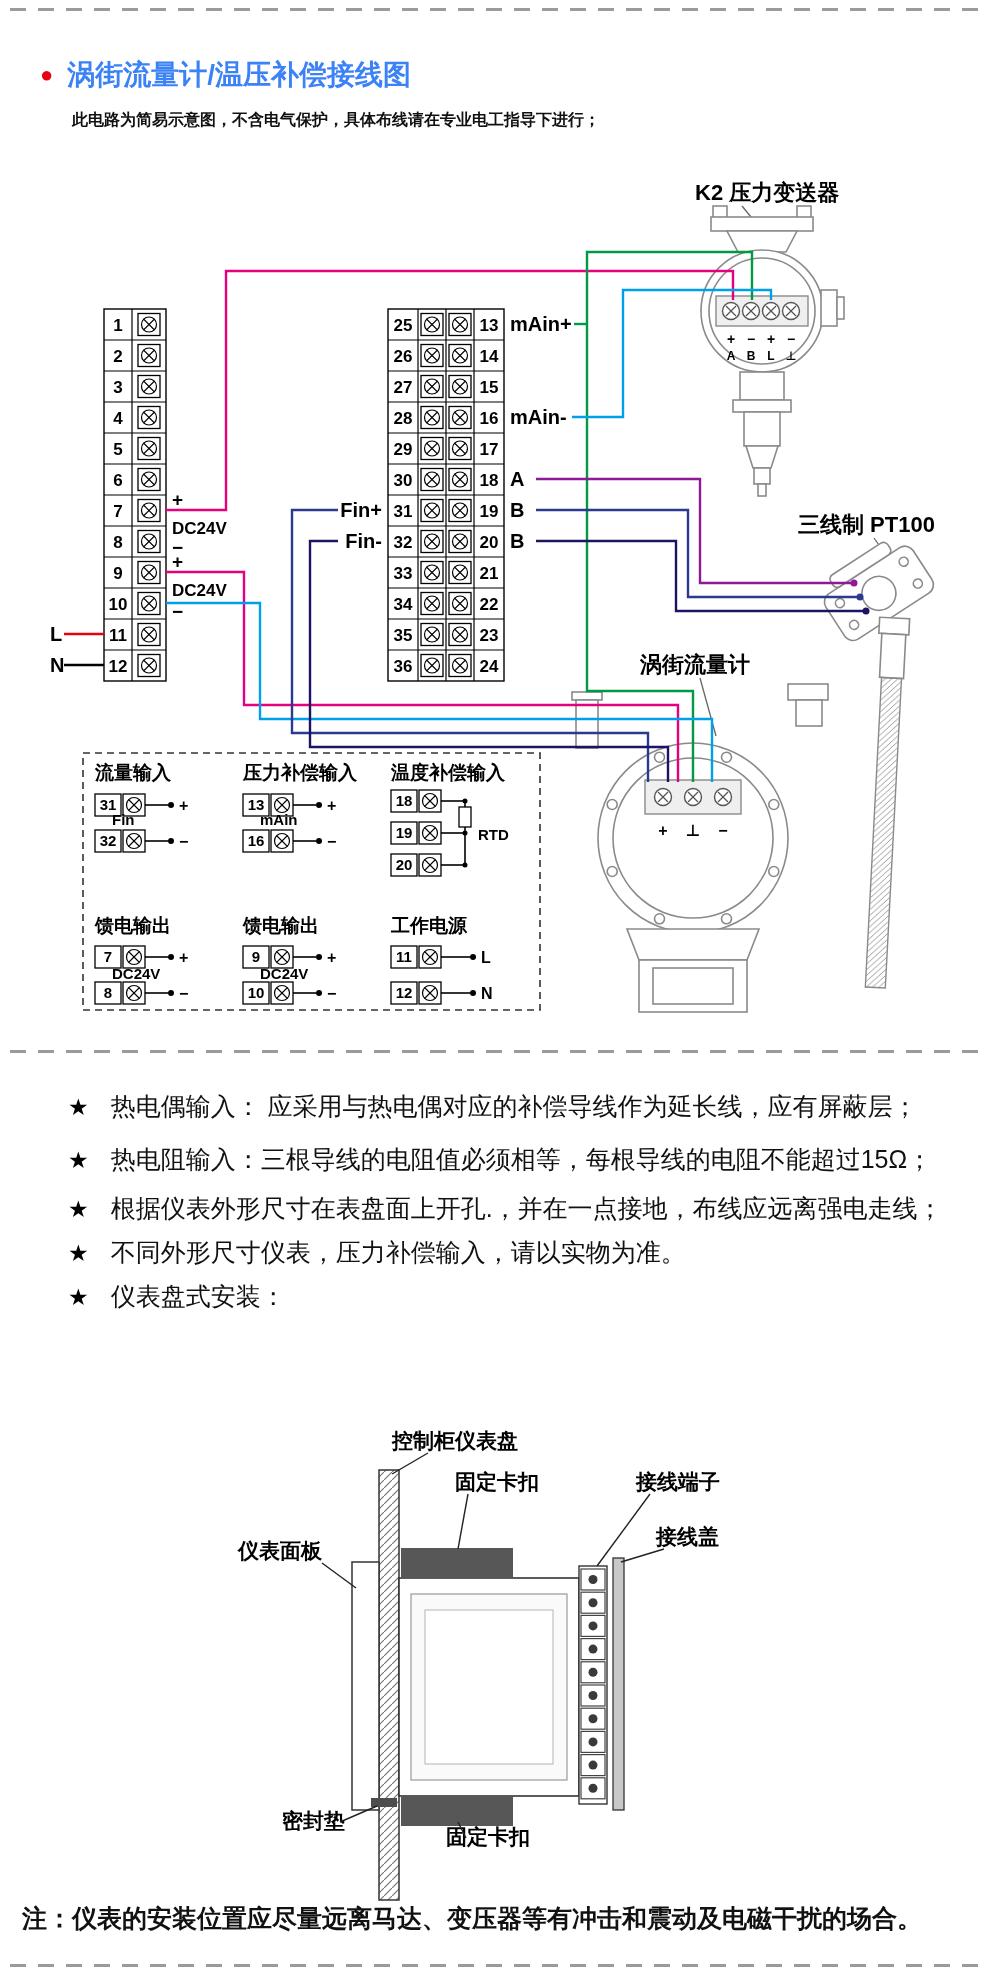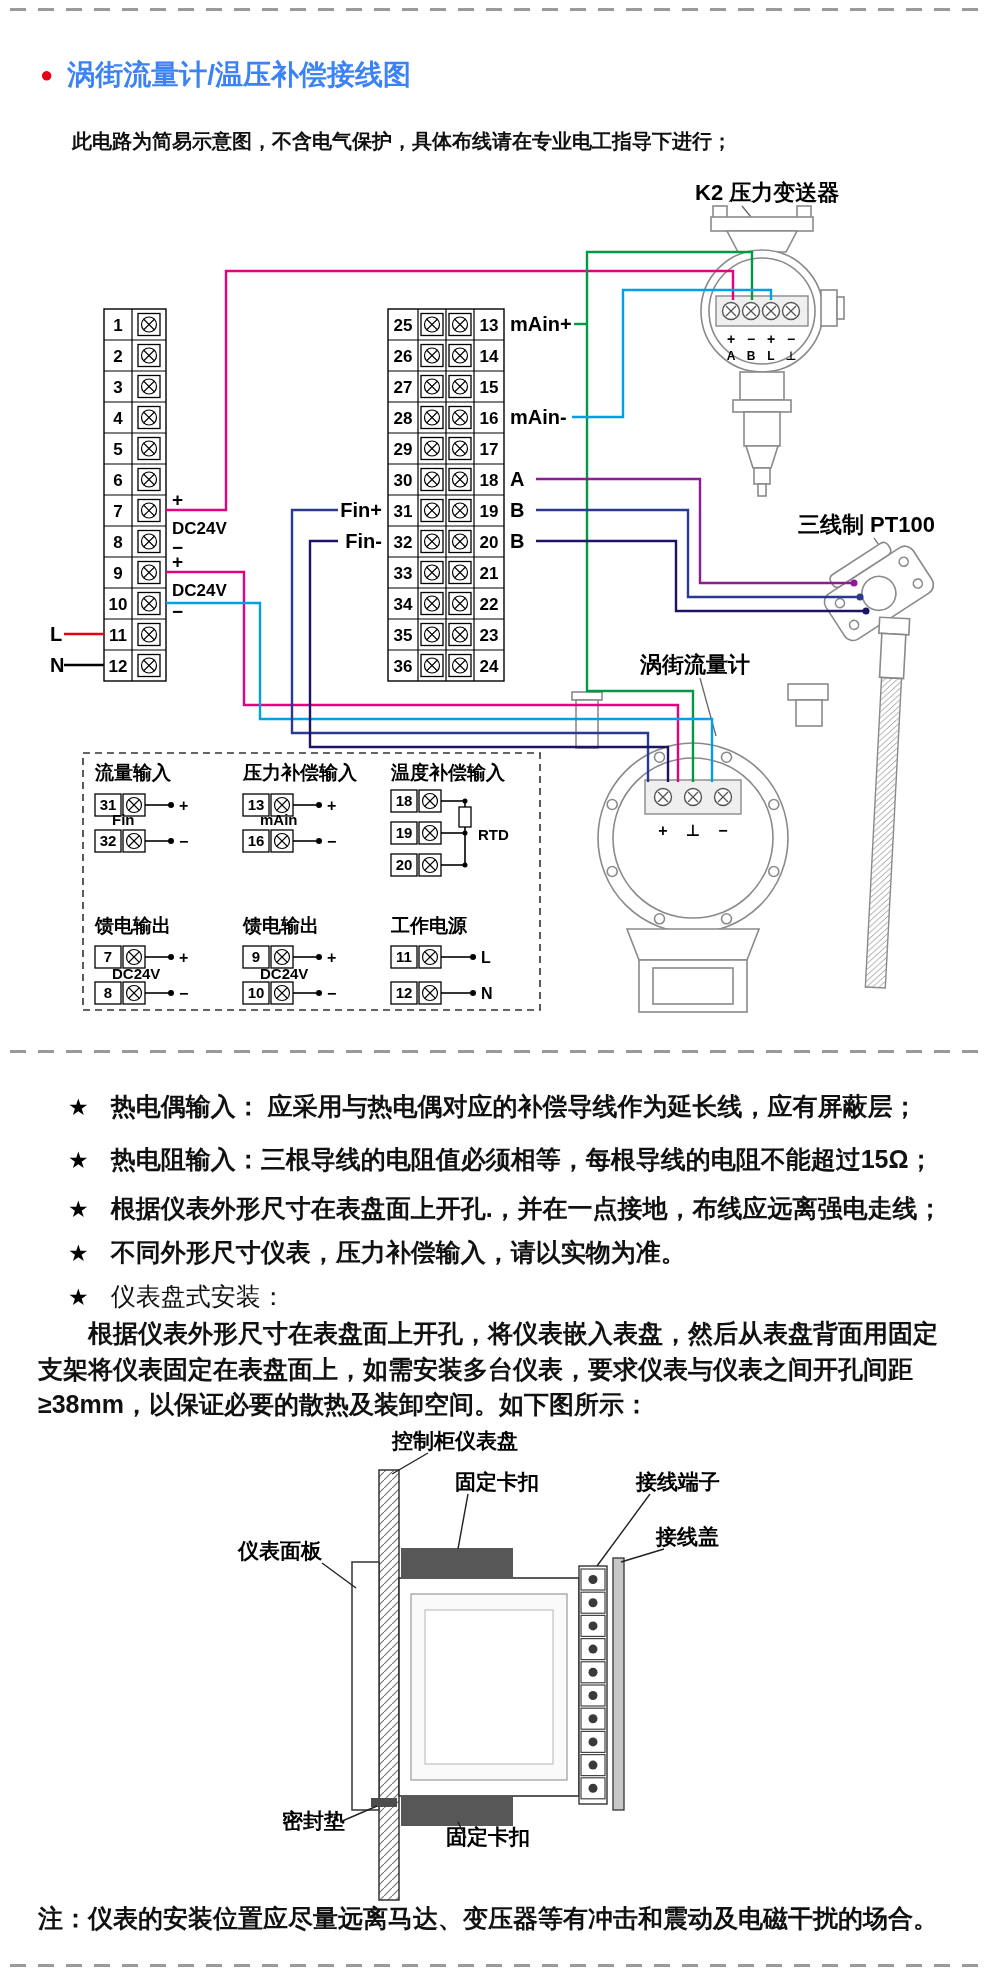--- a/index.html
+++ b/index.html
@@ -4,21 +4,21 @@
 <style>
   *{margin:0;padding:0;box-sizing:border-box}
   html,body{background:#fff}
   body{font-family:"Liberation Sans","DejaVu Sans",sans-serif;width:990px}
   .page{position:relative;width:990px;height:1985px;background:#fff;overflow:hidden}
   .dash{position:absolute;height:3px;left:10px;right:10px;
         background:repeating-linear-gradient(90deg,#9a9a9a 0 16px,transparent 16px 28px)}
   .title-row{position:absolute;top:56px;left:40px;display:flex;align-items:center;gap:14px}
   .bullet{color:#e60012;font-size:22px;line-height:1}
   .title-text{font-size:28px;font-weight:700;color:#3b82f6}
-  .subtitle{position:absolute;top:128px;left:72px;font-size:20px;font-weight:600;color:#111}
+  .subtitle{position:absolute;top:110px;left:72px;font-size:16px;font-weight:600;color:#111}
   svg{position:absolute;left:0;width:990px}
   #wiring-svg{top:0;height:1060px}
   #install-svg{top:1410px;height:505px}
   svg text{font-family:"Liberation Sans","DejaVu Sans",sans-serif;fill:#000}
   .grid{stroke:#000;fill:#fff;stroke-width:1.4}
   .dev{stroke:#8a8a8a;fill:#fff;stroke-width:1.6}
   .dev2{stroke:#8a8a8a;fill:#efefef;stroke-width:1.4}
   .devh{stroke:#8a8a8a;fill:url(#hatch);stroke-width:1.4}
   .lbl{font-size:20px;font-weight:600}
   .lbl-dev{font-size:22px;font-weight:700}
@@ -32,24 +32,24 @@
   .dot{fill:#000}
   .dbox{fill:none;stroke:#333;stroke-width:1.6;stroke-dasharray:7 5}
   .dtitle{font-size:19px;font-weight:700}
   .dnum{font-size:15px;font-weight:600;text-anchor:middle}
   .dsign{font-size:16px;font-weight:700}
   .dmid{font-size:15px;font-weight:600}
   .cell{fill:#fff;stroke:#000;stroke-width:1.3}
   .cellg{fill:#fff;stroke:#444;stroke-width:1.2}
   .note-row{position:absolute;left:68px;display:flex;gap:22px;align-items:baseline}
   .note-star{font-size:23px;font-weight:700}
-  .note-text{font-size:25px;font-weight:700;color:#111}
+  .note-text{font-size:25px;font-weight:400;color:#111}
   .para{position:absolute;top:1316px;left:38px;width:916px;font-size:25px;font-weight:600;
         line-height:1.42;text-indent:2em;color:#111}
-  .footer-note{position:absolute;top:1902px;left:38px;width:930px;font-size:25px;font-weight:700;color:#111}
+  .footer-note{position:absolute;top:1902px;left:22px;width:930px;font-size:25px;font-weight:700;color:#111}
   .ilbl{font-size:21px;font-weight:600}
 </style>
 </head>
 <body>
 
 <div class="page">
 
   <div class="dash" style="top:8px"></div>
 
   <div class="title-row">
@@ -426,21 +426,20 @@
   </div>
   <div class="note-row" style="top:1236px">
     <span class="note-star">★</span>
     <span class="note-text">不同外形尺寸仪表，压力补偿输入，请以实物为准。</span>
   </div>
   <div class="note-row" style="top:1280px">
     <span class="note-star">★</span>
     <span class="note-text" style="font-weight:400">仪表盘式安装：</span>
   </div>
 
-  <div class="para">根据仪表外形尺寸在表盘面上开孔，将仪表嵌入表盘，然后从表盘背面用固定支架将仪表固定在表盘面上，如需安装多台仪表，要求仪表与仪表之间开孔间距≥38mm，以保证必要的散热及装卸空间。如下图所示：</div>
 
   <svg id="install-svg" viewBox="0 1410 990 505">
     <defs>
       <pattern id="hatch2" patternUnits="userSpaceOnUse" width="8" height="8">
         <path d="M0,8 L8,0" stroke="#777" stroke-width="1.2"></path>
       </pattern>
     </defs>
     <g>
       <rect x="379" y="1470" width="20" height="430" fill="url(#hatch2)" stroke="#333" stroke-width="1.5"></rect>
       <rect x="352" y="1562" width="27" height="248" fill="#fff" stroke="#333" stroke-width="1.5"></rect>

